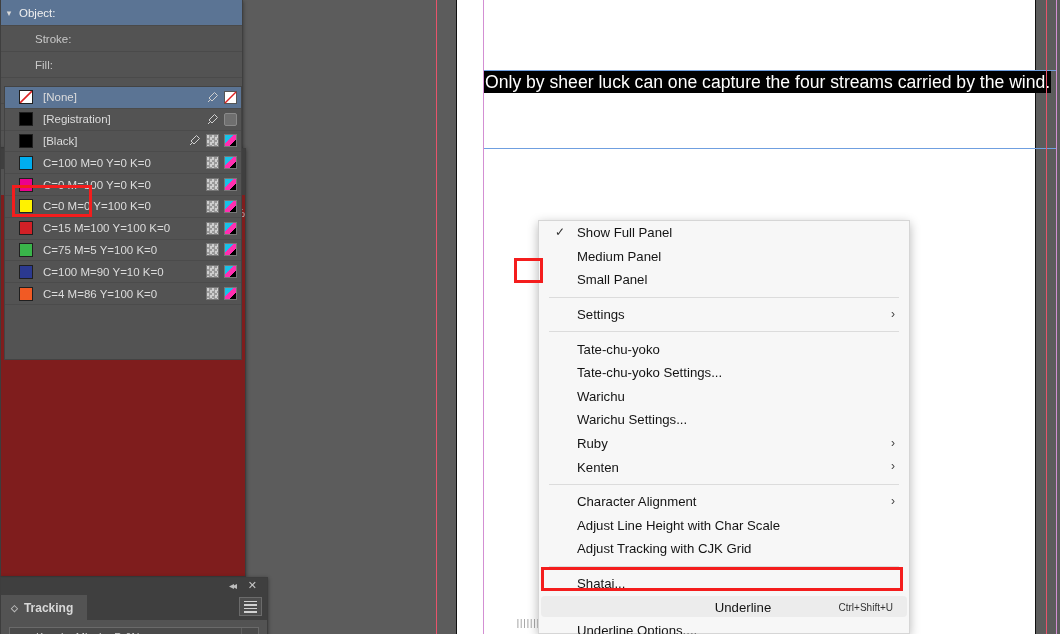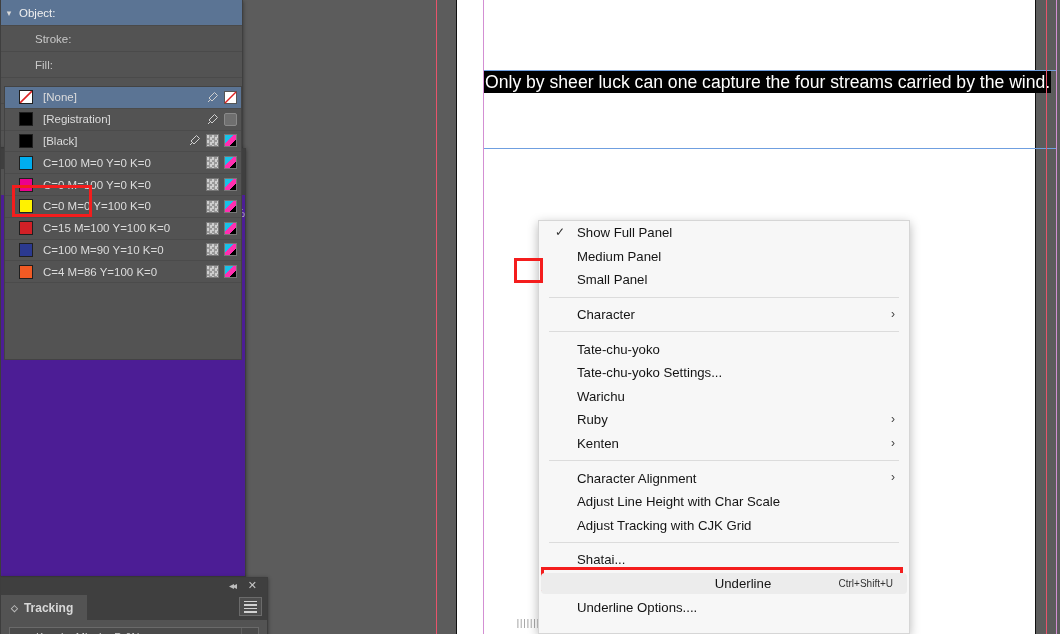--- a/index.html
+++ b/index.html
@@ -45,21 +45,21 @@
   .obj-row.sel { background: #5b7494; color: #f0f0f0; }
   .obj-row .caret { width: 16px; text-align:center; font-size: 9px; color:#d8d8d8; }
   .obj-row .lbl { padding-left: 2px; }
   .obj-row .lbl.indent { padding-left: 34px; }
   .obj-check-row { height: 27px; display:flex; align-items:center; gap:6px; color:#8f8f8f; font-size:11.5px; border-bottom:1px solid #4a4a4a; padding-left:12px; }
   .cbx { width: 11px; height: 11px; border: 1px solid #777; background: #535353; display:inline-block; }
   .obj-btn-row { height: 28px; display:flex; align-items:center; justify-content:flex-end; gap:16px; padding-right: 14px; }
   .obj-btn-row .mini { width:14px; height:14px; display:flex; align-items:center; justify-content:center; color:#b9b9b9; font-size:12px;}
 
   
-  .sw-panel { left: 12px; top: 172px; width: 246px; height: 429px; background: #4c1d95; border:1px solid #3d3d3d; }
+  .sw-panel { left: 12px; top: 172px; width: 246px; height: 429px; background: #7f1d1d; border:1px solid #3d3d3d; }
   .sw-titlebar { height: 20px; background: #3f3f3f; position: relative; }
   .sw-titlebar .collapse { position:absolute; right: 34px; top: 4px; color:#bdbdbd; font-size: 10px; letter-spacing:-2px;}
   .sw-titlebar .closex { position:absolute; right: 10px; top: 3px; color:#c6c6c6; font-size: 12px; line-height:12px;}
   .sw-tabbar { height: 26px; background: #3f3f3f; position: relative; }
   .sw-tab { position:absolute; left:0; top:0; height:26px; background:#535353; padding: 0 12px 0 10px;
             display:flex; align-items:center; gap:6px; color:#d8d8d8; font-size: 12px; font-weight: bold;}
   .sw-tab .grip { font-size: 9px; color:#bbb; }
   .sw-menu-btn { position:absolute; right:8px; top:6px; width:16px; height:13px; display:flex; flex-direction:column; justify-content:space-between;}
   .sw-menu-btn i { display:block; height:2px; background:#c9c9c9; }
   .sw-tools { height: 36px; display:flex; align-items:center; padding-left:8px; gap:10px; position:relative;}
@@ -305,20 +305,28 @@
         </div>
         <div class="sw-row">
           <span class="sw-chip" style="background:#d12026"></span>
           <span class="sw-name">C=15 M=100 Y=100 K=0</span>
           <span class="sw-icons">
             <span class="ic ic-grid"></span>
             <span class="ic ic-cmyk"></span>
           </span>
         </div>
         <div class="sw-row">
+          <span class="sw-chip" style="background:#39b54a"></span>
+          <span class="sw-name">C=75 M=5 Y=100 K=0</span>
+          <span class="sw-icons">
+            <span class="ic ic-grid"></span>
+            <span class="ic ic-cmyk"></span>
+          </span>
+        </div>
+        <div class="sw-row">
           <span class="sw-chip" style="background:#2b3990"></span>
           <span class="sw-name">C=100 M=90 Y=10 K=0</span>
           <span class="sw-icons">
             <span class="ic ic-grid"></span>
             <span class="ic ic-cmyk"></span>
           </span>
         </div>
         <div class="sw-row">
           <span class="sw-chip" style="background:#f15a24"></span>
           <span class="sw-name">C=4 M=86 Y=100 K=0</span>
@@ -404,32 +412,35 @@
         <span>Show Full Panel</span>
       </div>
       <div class="ctx-item">
         <span>Medium Panel</span>
       </div>
       <div class="ctx-item">
         <span>Small Panel</span>
       </div>
       <div class="ctx-sep"></div>
       <div class="ctx-item">
-        <span>Character</span>
+        <span>Settings</span>
         <span class="sub">›</span>
       </div>
       <div class="ctx-sep"></div>
       <div class="ctx-item">
         <span>Tate-chu-yoko</span>
       </div>
       <div class="ctx-item">
         <span>Tate-chu-yoko Settings...</span>
       </div>
       <div class="ctx-item">
         <span>Warichu</span>
+      </div>
+      <div class="ctx-item">
+        <span>Warichu Settings...</span>
       </div>
       <div class="ctx-item">
         <span>Ruby</span>
         <span class="sub">›</span>
       </div>
       <div class="ctx-item">
         <span>Kenten</span>
         <span class="sub">›</span>
       </div>
       <div class="ctx-sep"></div>

